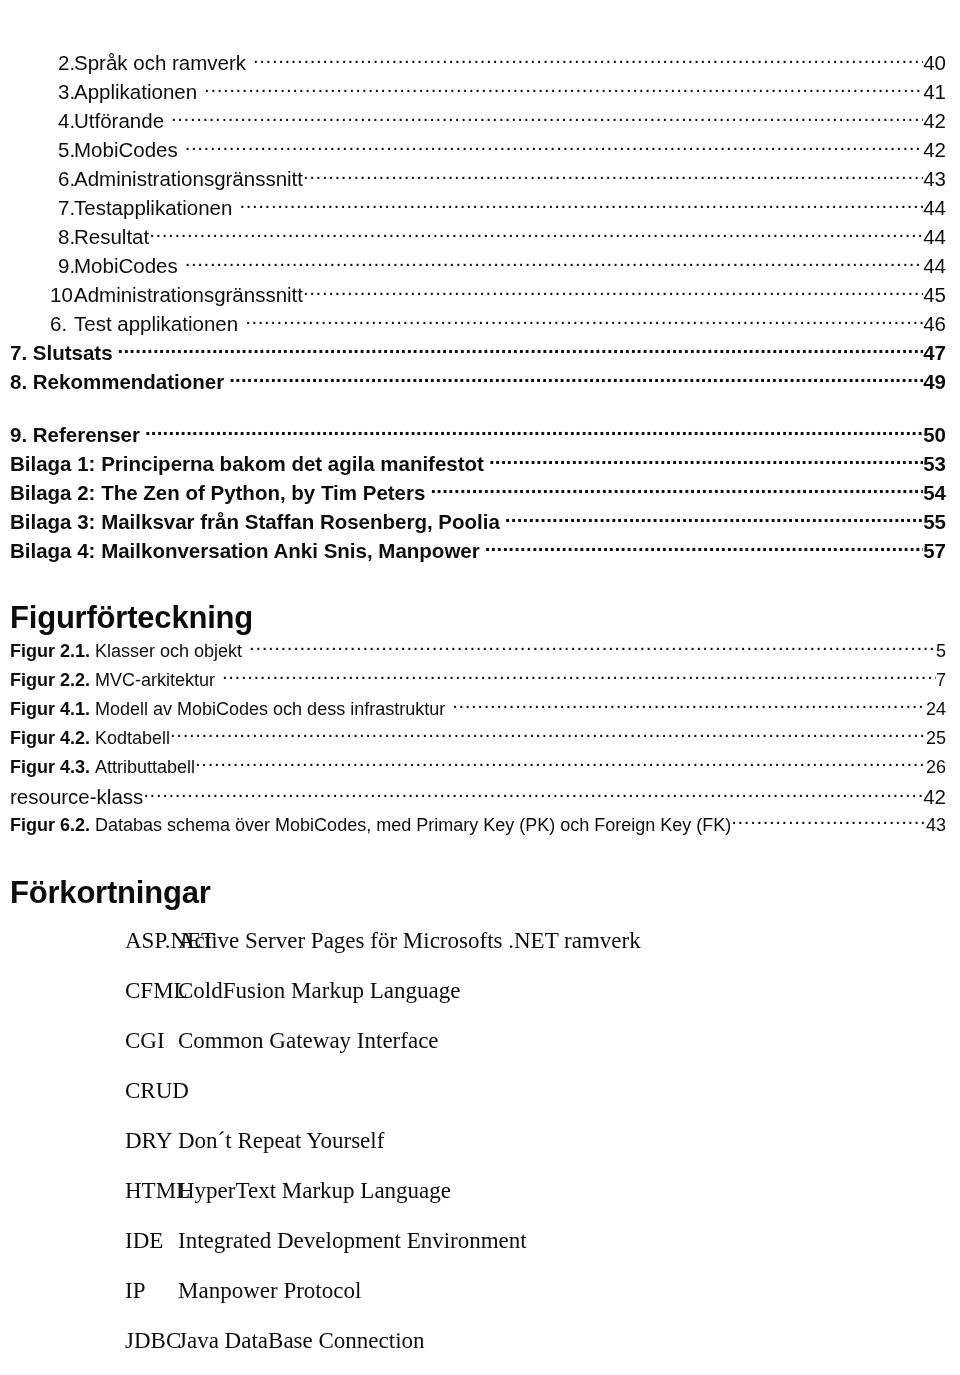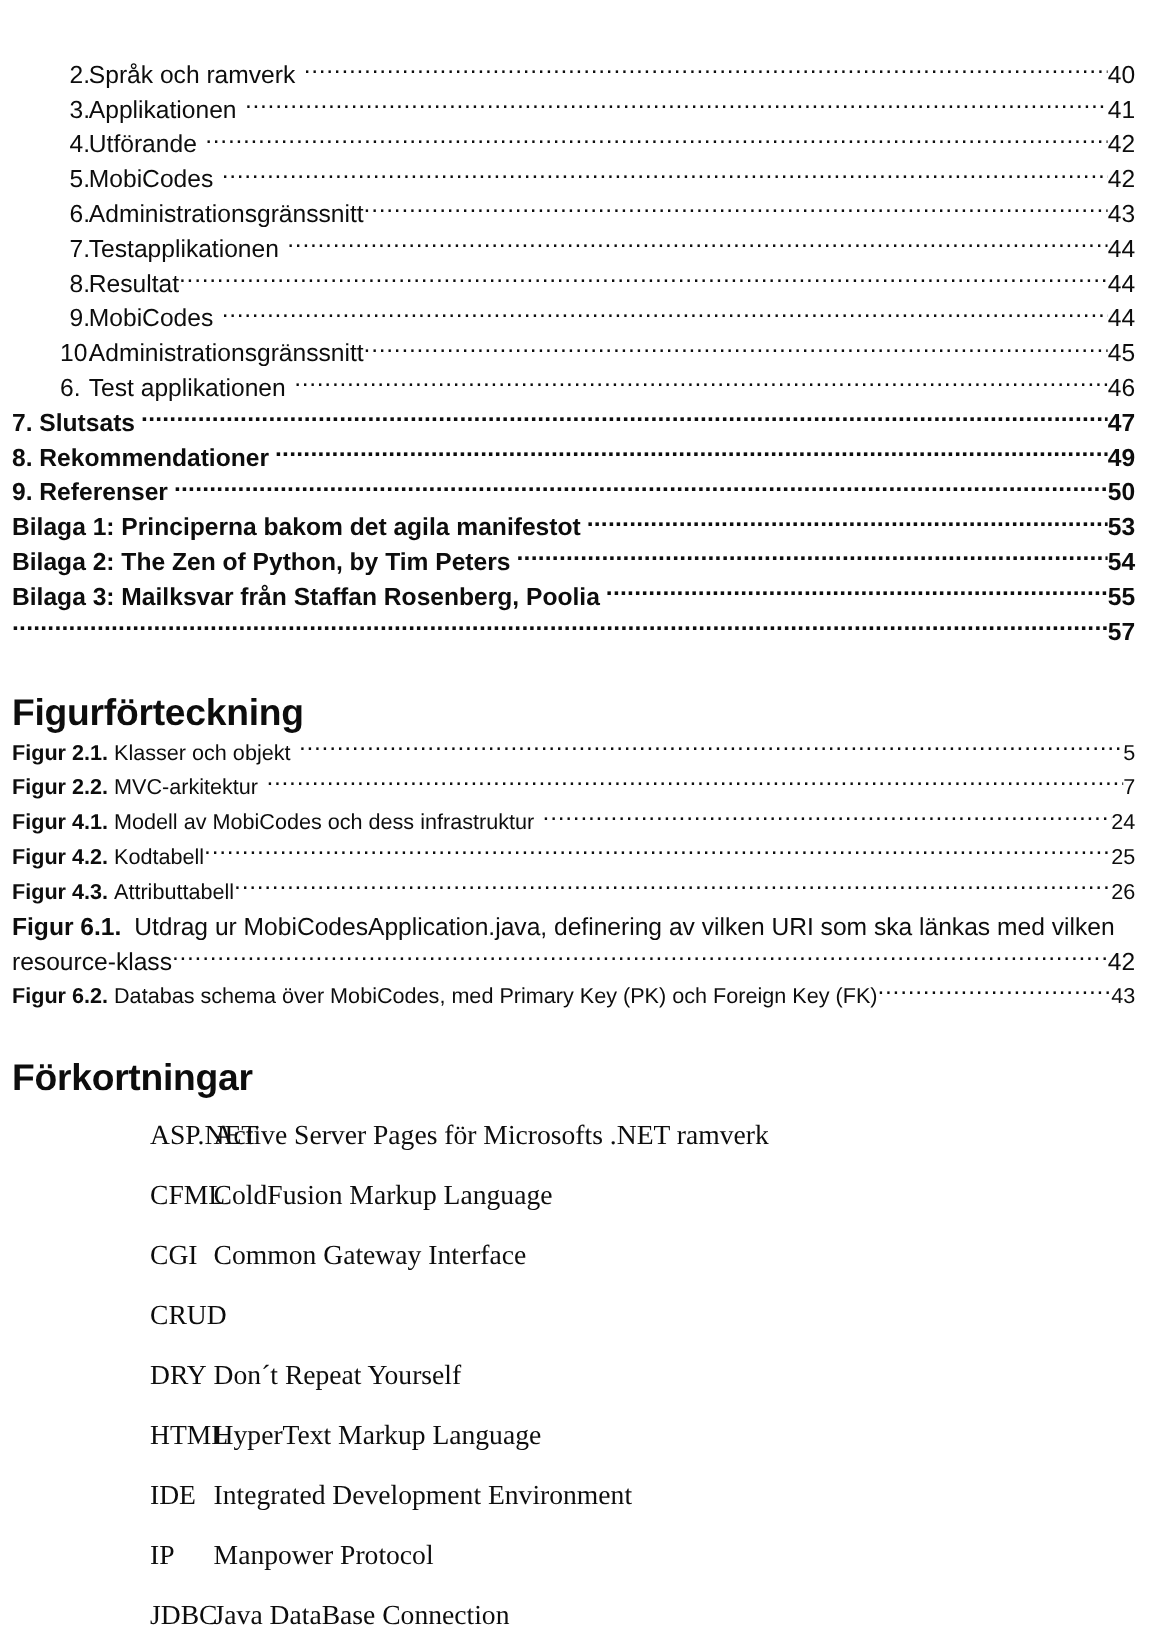--- a/index.html
+++ b/index.html
@@ -207,40 +207,41 @@
       <span class="toc-label" style="padding-right: 5px;">7. Slutsats</span>
       <span class="leader"></span>
       <span class="toc-page">47</span>
     </div>
     <div class="toc-row main-row">
       <span class="toc-label" style="padding-right: 5px; text-align: right;">8. Rekommendationer</span>
       <span class="leader"></span>
       <span class="toc-page">49</span>
     </div>
     <div class="toc-row main-row">
-      <span class="toc-label" style="padding-right: 5px;">9. Referenser</span>
+      <span class="toc-label" style="padding-right: 5px; margin-top: 24px;">9. Referenser</span>
       <span class="leader"></span>
       <span class="toc-page">50</span>
     </div>
     <div class="toc-row main-row">
       <span class="toc-label" style="padding-right: 5px;">Bilaga 1: Principerna bakom det agila manifestot</span>
       <span class="leader"></span>
       <span class="toc-page">53</span>
     </div>
     <div class="toc-row main-row">
       <span class="toc-label" style="padding-right: 5px;">Bilaga 2: The Zen of Python, by Tim Peters</span>
       <span class="leader"></span>
       <span class="toc-page">54</span>
     </div>
     <div class="toc-row main-row">
       <span class="toc-label" style="padding-right: 5px;">Bilaga 3: Mailksvar från Staffan Rosenberg, Poolia</span>
       <span class="leader"></span>
       <span class="toc-page">55</span>
     </div>
     <div class="toc-row main-row">
+      <span class="toc-label" style="padding-right: 5px;">Bilaga 4: Mailkonversation Anki Snis, Manpower</span>
       <span class="leader"></span>
       <span class="toc-page">57</span>
     </div>
   </div>
 
   <div class="gap-before-heading"></div>
 
   <h2 class="section-title">Figurförteckning</h2>
 
   <div>
@@ -269,24 +270,20 @@
       <span class="toc-page">25</span>
     </div>
     <div class="fig-row">
       <span class="fig-key">Figur 4.3.</span>
       <span class="fig-label">Attributtabell</span>
       <span class="leader"></span>
       <span class="toc-page">26</span>
     </div>
 
     <div class="fig-wrap">
-      <div class="line1">
-        <span class="fig-key">Figur 6.1.</span>
-        <span>Utdrag ur MobiCodesApplication.java, definering av vilken URI som ska länkas med vilken</span>
-      </div>
       <div class="line2">
         <span>resource-klass</span>
         <span class="leader"></span>
         <span class="toc-page">42</span>
       </div>
     </div>
 
     <div class="fig-row">
       <span class="fig-key">Figur 6.2.</span>
       <span class="fig-label">Databas schema över MobiCodes, med Primary Key (PK) och Foreign Key (FK)</span>

